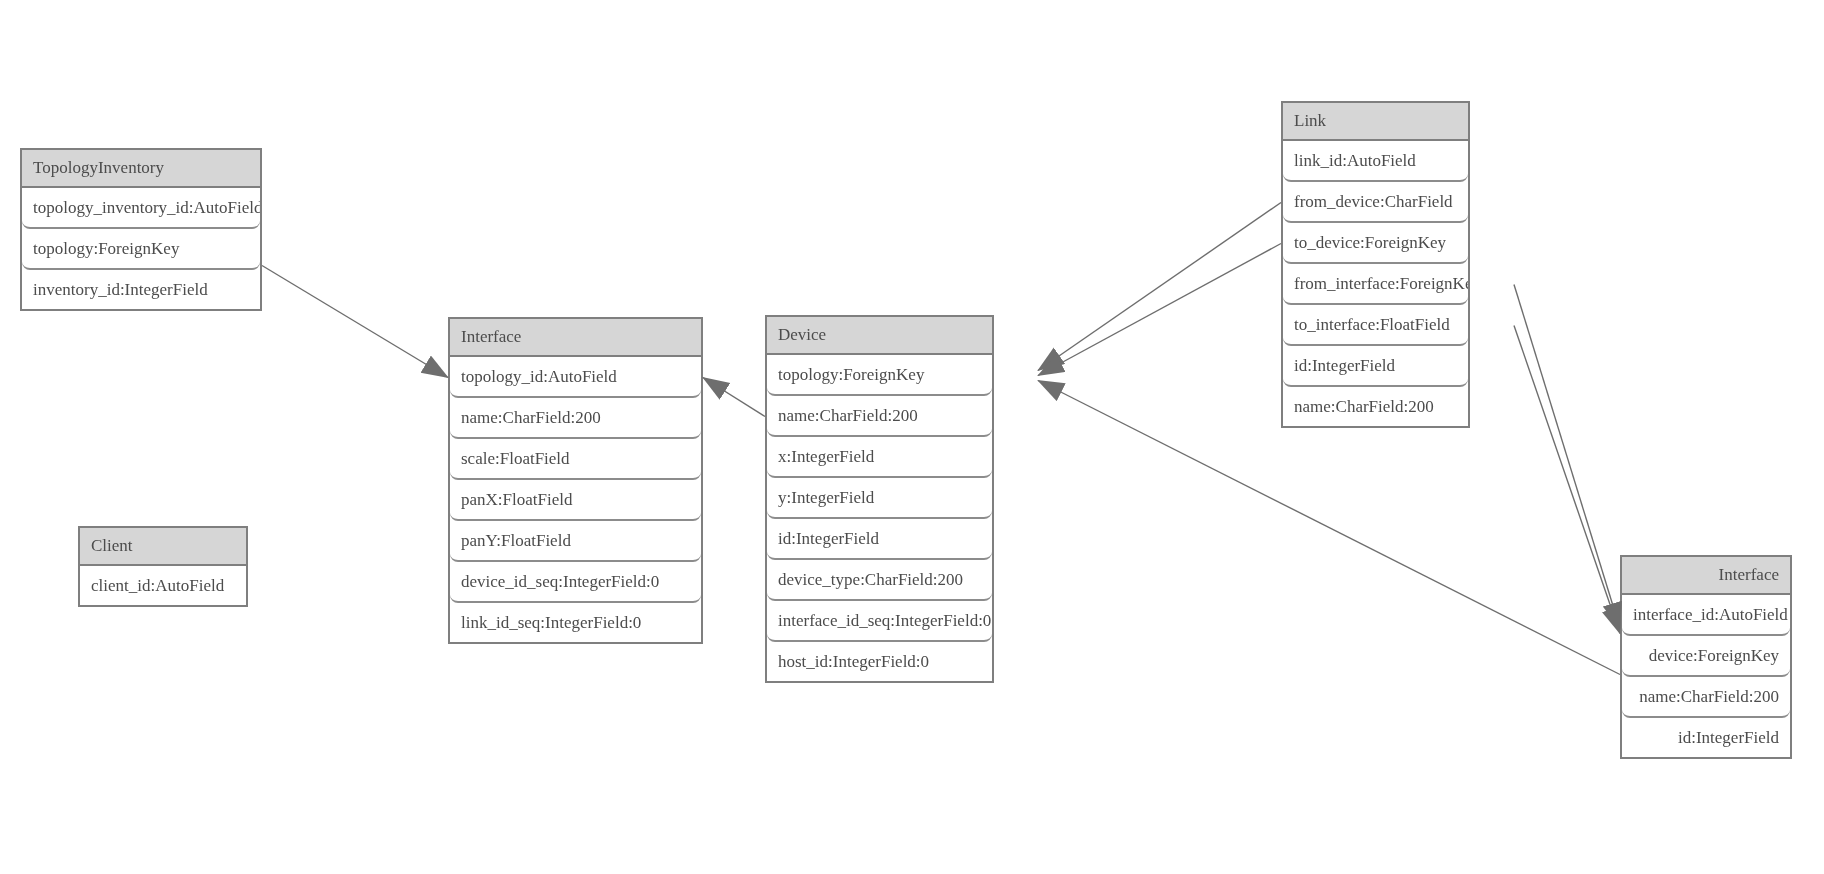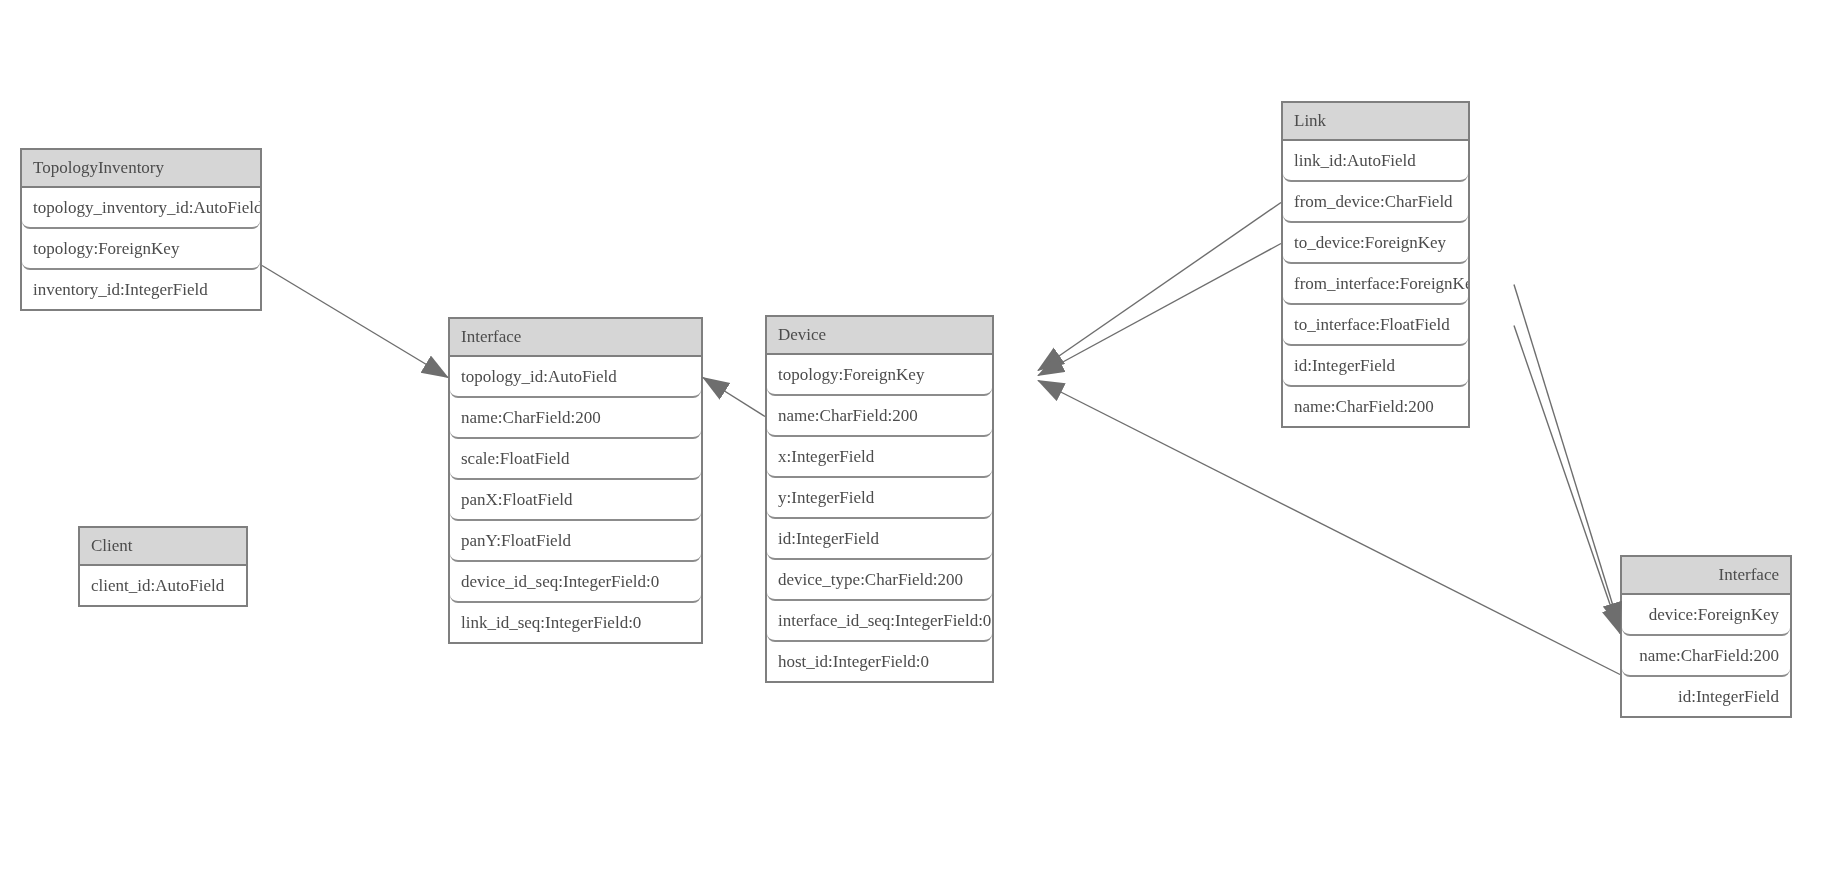--- a/index.html
+++ b/index.html
@@ -121,17 +121,18 @@
       <div class="entity-row">link_id:AutoField</div>
       <div class="entity-row">from_device:CharField</div>
       <div class="entity-row">to_device:ForeignKey</div>
       <div class="entity-row">from_interface:ForeignKey</div>
       <div class="entity-row">to_interface:FloatField</div>
       <div class="entity-row">id:IntegerField</div>
       <div class="entity-row last">name:CharField:200</div>
     </div>
     <div class="entity" style="left: 1620px; top: 555px; width: 172px; text-align: right;">
       <div class="entity-header">Interface</div>
+      <div class="entity-row">interface_id:AutoField</div>
       <div class="entity-row">device:ForeignKey</div>
       <div class="entity-row">name:CharField:200</div>
       <div class="entity-row last">id:IntegerField</div>
     </div>
   </div>
 
 </body></html>

